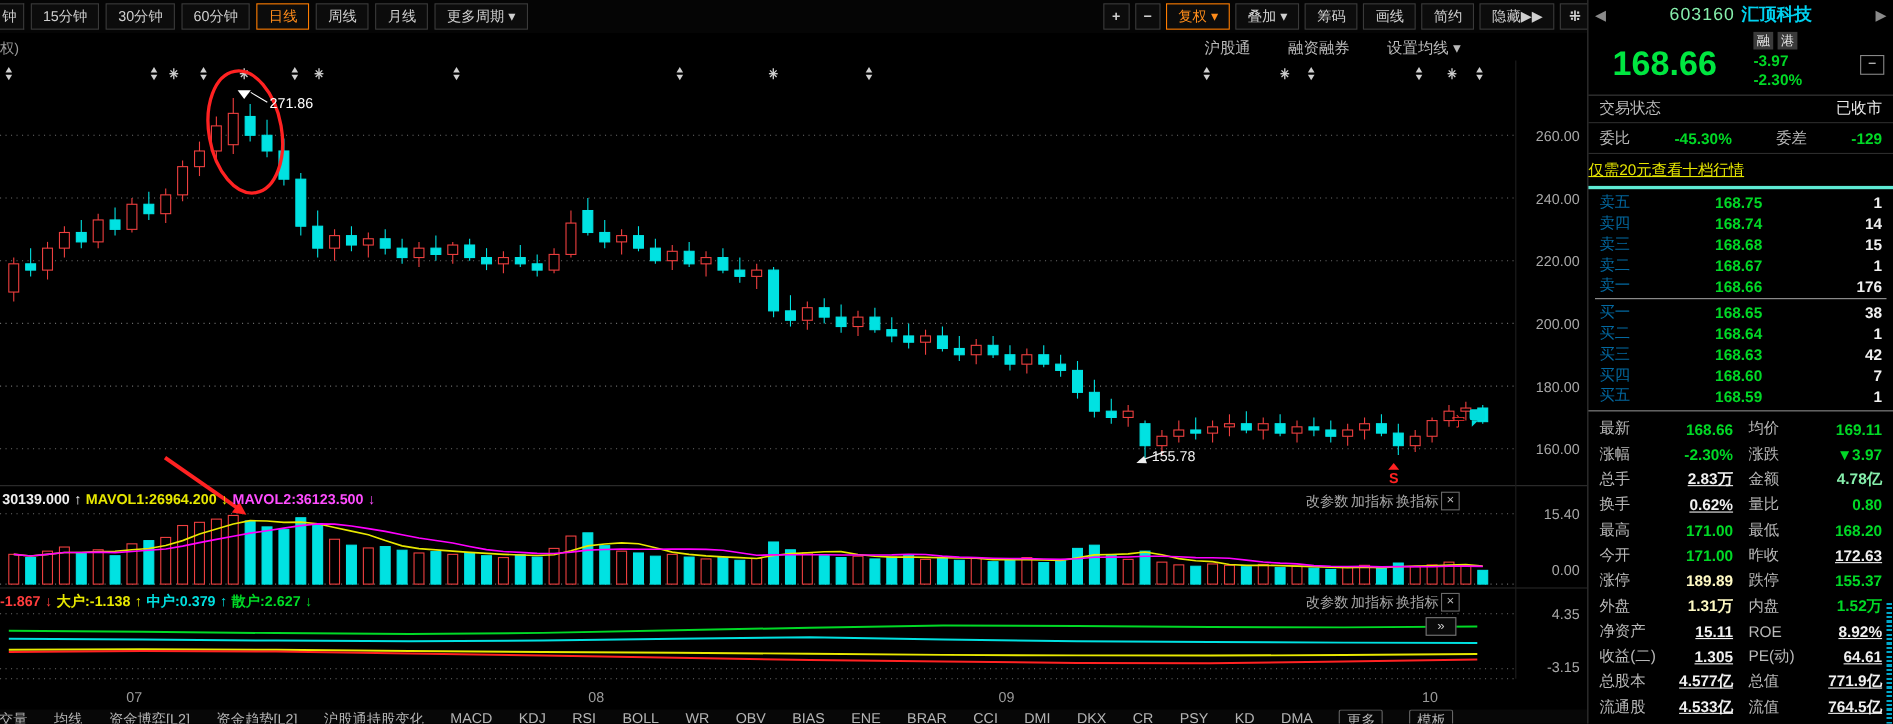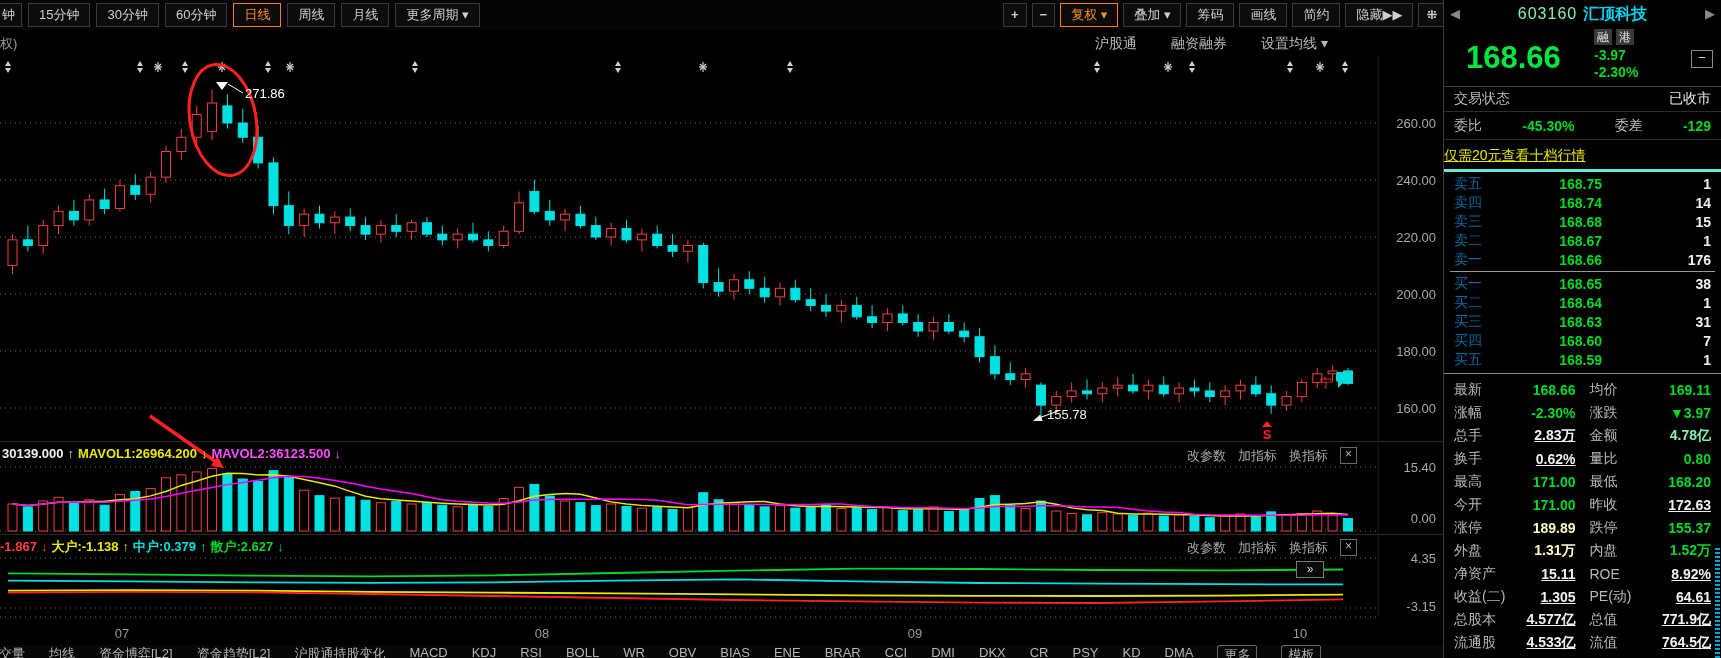--- a/index.html
+++ b/index.html
@@ -16,21 +16,21 @@
   .tbtn.sq{padding:0 7px;font-weight:bold;}
   .subheader{position:absolute;left:0;top:30px;width:1443px;height:25px;}
   .cutoff-label{position:absolute;left:0;top:5px;color:#9a9a9a;font-size:13px;}
   .sub-links{position:absolute;left:1095px;top:5px;display:flex;gap:34px;color:#b9b9b9;font-size:14px;}
   .sub-links span{cursor:pointer;white-space:nowrap;}
   
   .chart-region{position:absolute;left:0;top:0;width:1443px;height:658px;}
   #chart-svg{position:absolute;left:0;top:0;}
   .pane-hd-left{position:absolute;font-size:13px;font-weight:bold;white-space:nowrap;}
   .pane-hd-left span{margin-right:4px;}
-  .pane-tools{position:absolute;display:flex;gap:12px;color:#a8a8a8;font-size:13px;}
+  .pane-tools{position:absolute;display:flex;gap:2px;color:#a8a8a8;font-size:13px;}
   .pane-tools span{cursor:pointer;}
   .close-box{width:15px;height:15px;line-height:13px;text-align:center;border:1px solid #6a6a6a;
     color:#bbb;font-size:12px;cursor:pointer;}
   .more-btn{position:absolute;left:1296px;top:561px;width:26px;height:15px;line-height:14px;
     text-align:center;border:1px solid #777;color:#ccc;font-size:12px;cursor:pointer;background:#0a0a0a;}
   .bottom-bar{position:absolute;left:0;top:645px;width:1721px;height:13px;overflow:hidden;background:#070707;}
   .bottom-bar-inner{display:flex;gap:24px;align-items:flex-start;font-size:13px;color:#b5b5b5;padding-left:0;}
   .bottom-bar-inner span{white-space:nowrap;cursor:pointer;}
   .bottom-bar-inner .first{margin-left:-14px;}
   .bottom-bar-inner .boxed{border:1px solid #666;padding:0 6px;border-radius:2px;}
@@ -581,21 +581,21 @@
           <span class="bq">38</span>
         </div>
         <div class="book-row">
           <span class="bl">买二</span>
           <span class="bp">168.64</span>
           <span class="bq">1</span>
         </div>
         <div class="book-row">
           <span class="bl">买三</span>
           <span class="bp">168.63</span>
-          <span class="bq">31</span>
+          <span class="bq">42</span>
         </div>
         <div class="book-row">
           <span class="bl">买四</span>
           <span class="bp">168.60</span>
           <span class="bq">7</span>
         </div>
         <div class="book-row">
           <span class="bl">买五</span>
           <span class="bp">168.59</span>
           <span class="bq">1</span>

